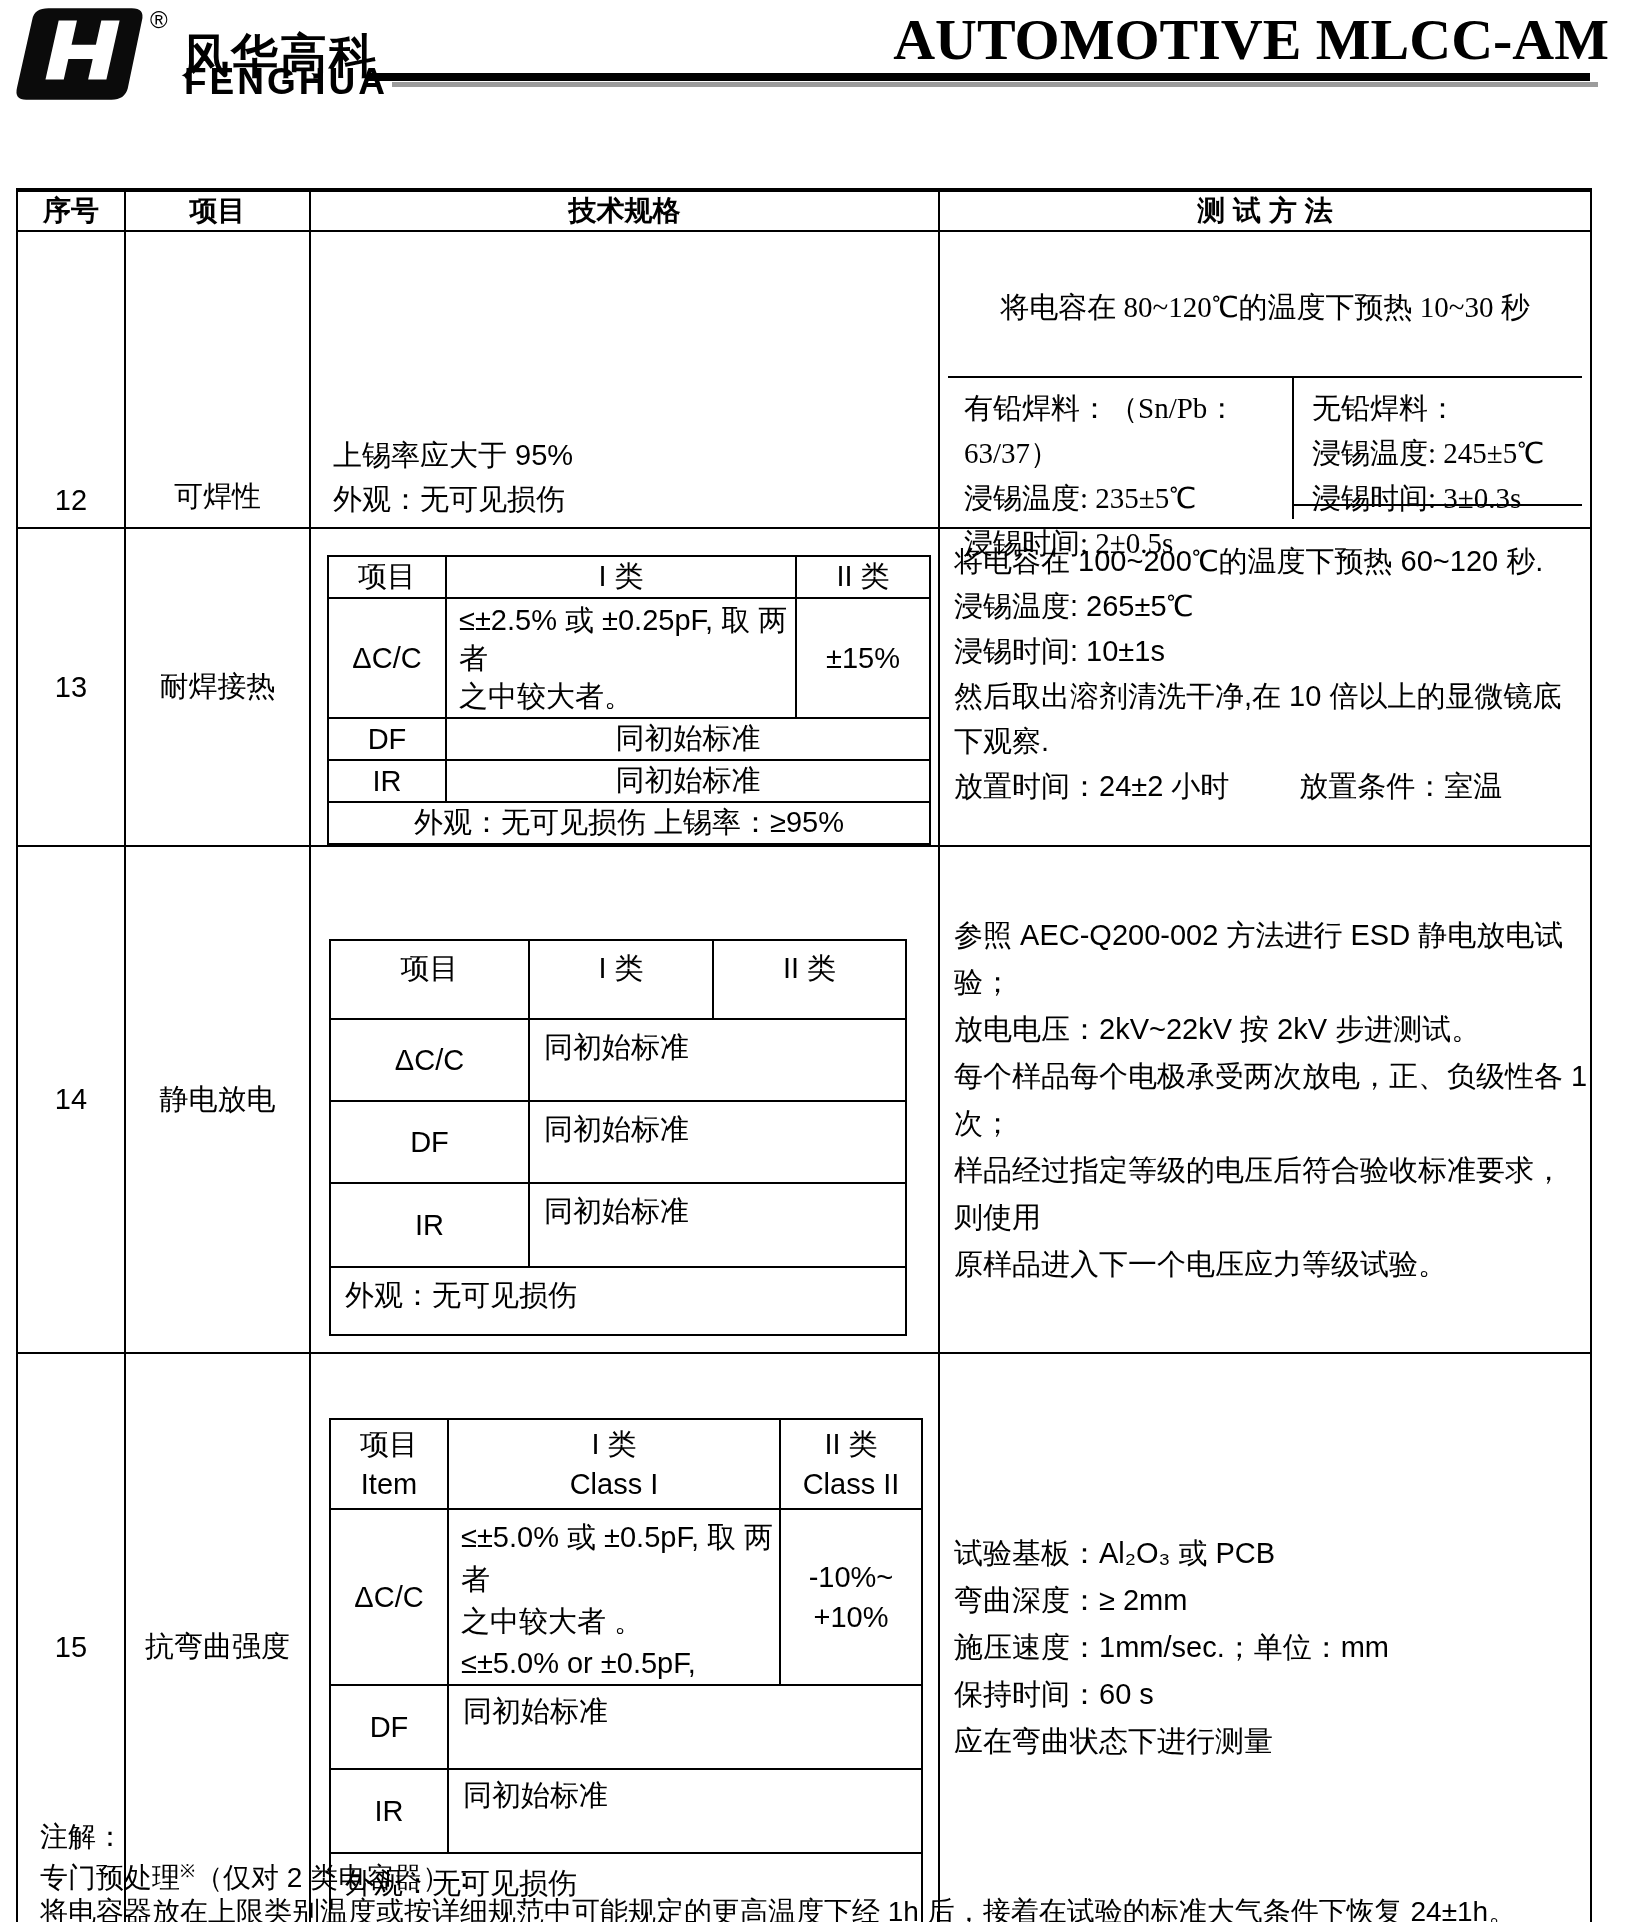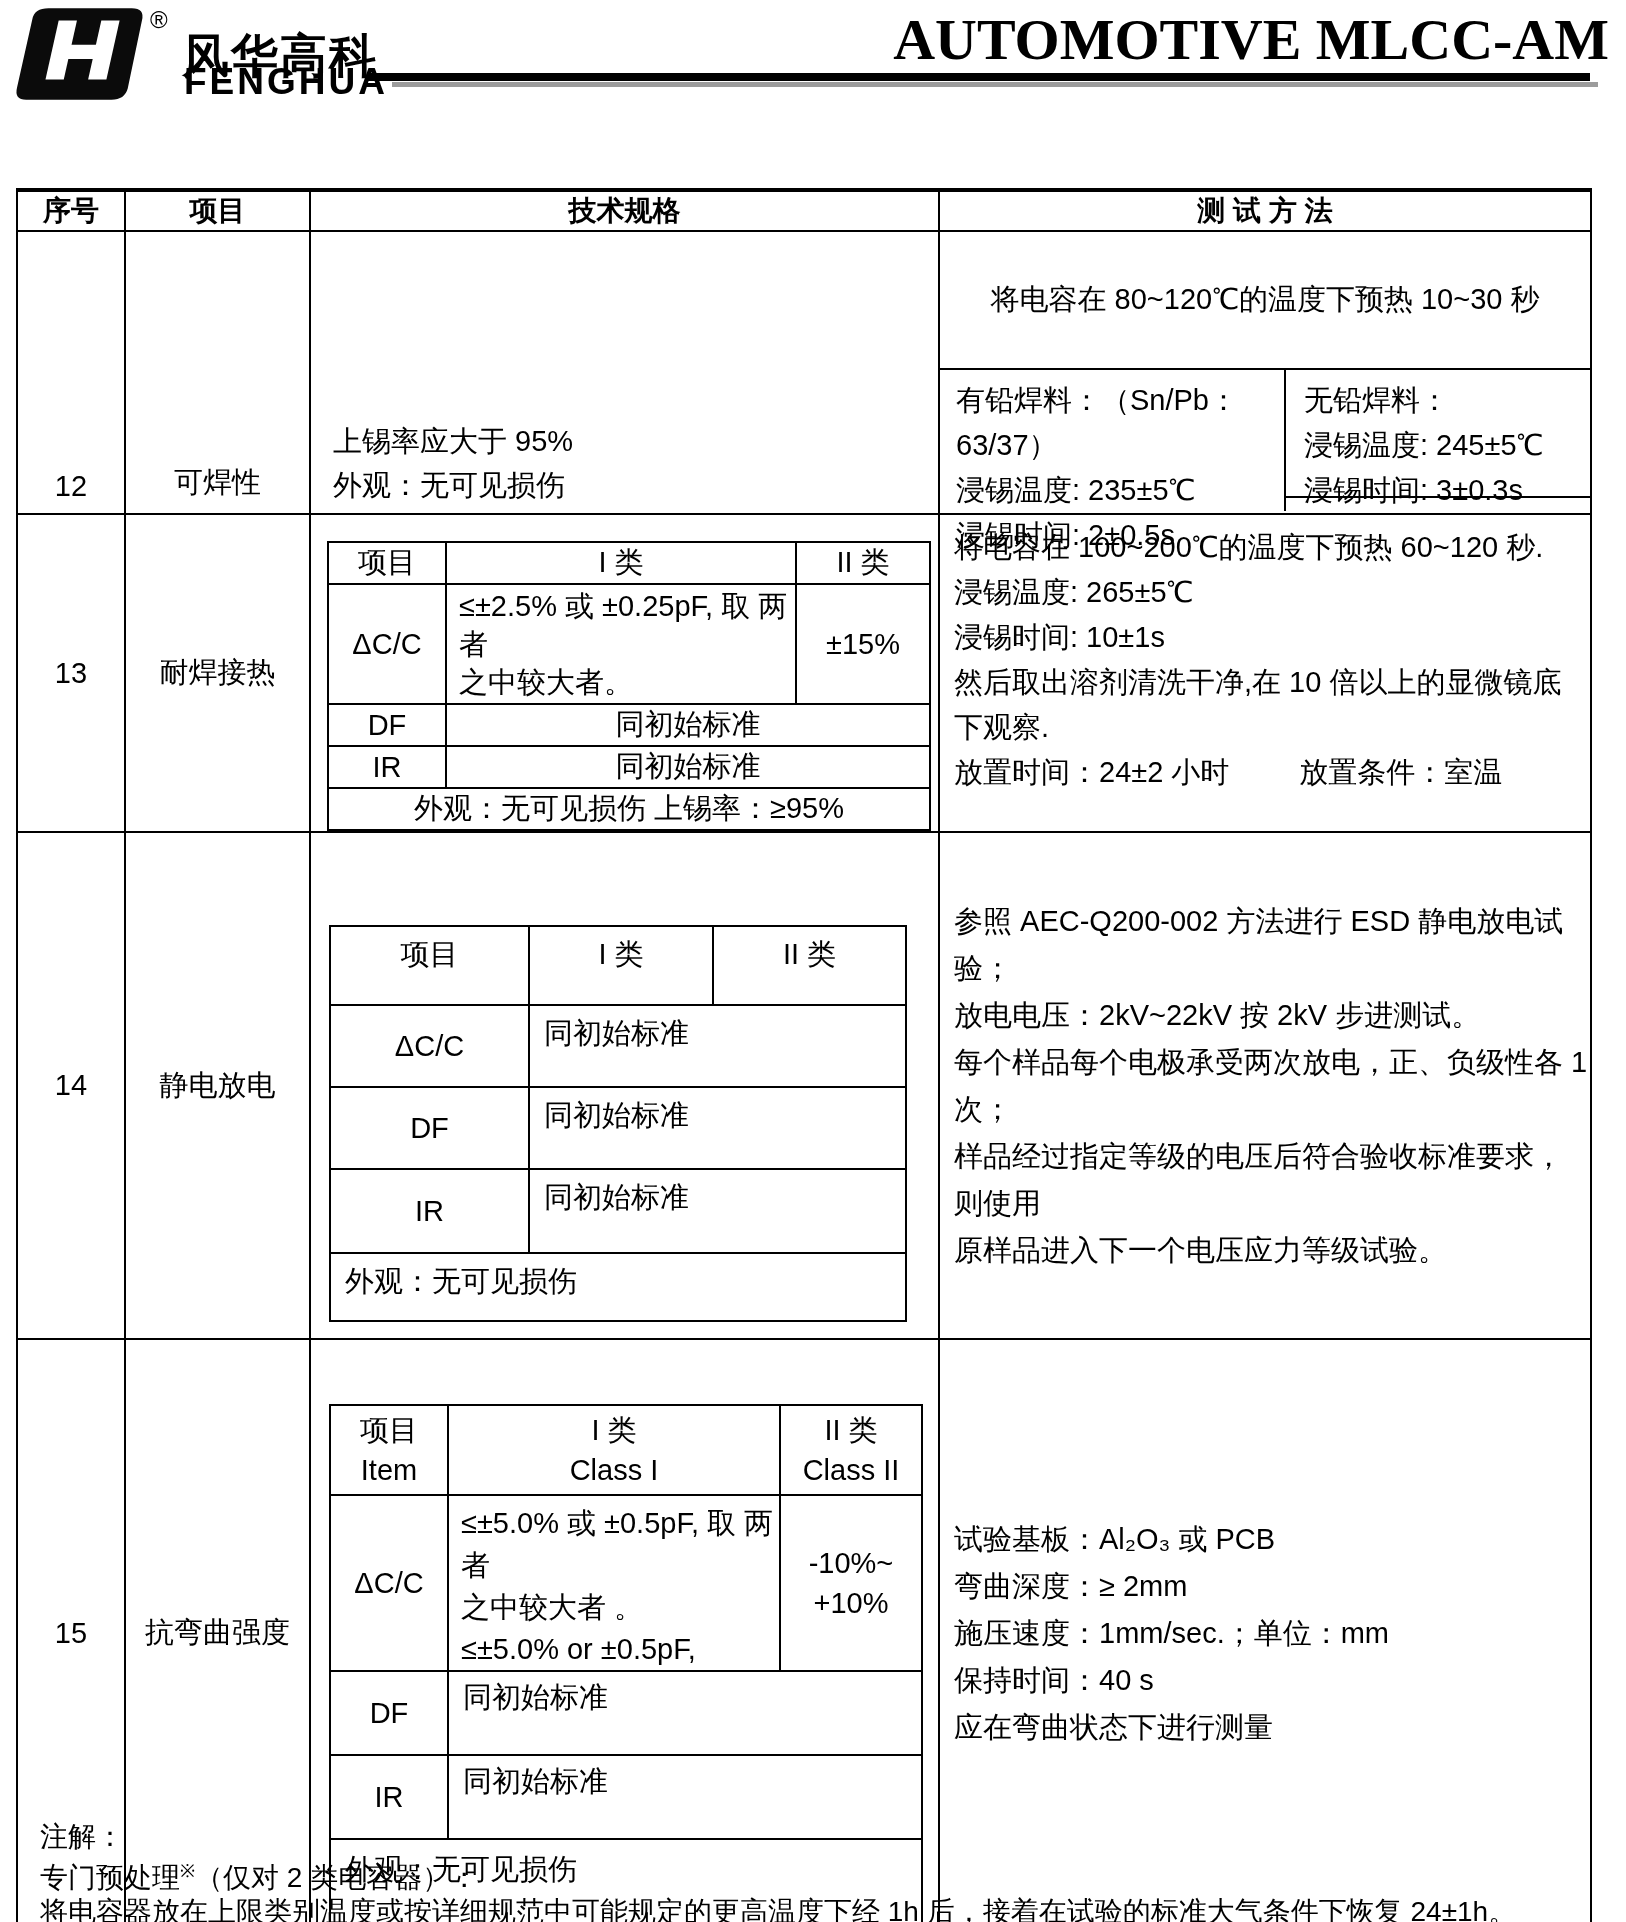--- a/index.html
+++ b/index.html
@@ -23,21 +23,21 @@
   
   .main-wrap { position:absolute; top:188px; left:16px; }
   table.main { border-collapse:collapse; table-layout:fixed; width:1574px; font-size:29px; }
   table.main td, table.main th { border:2px solid #000; }
   table.main tr.thead th { border-top:4px solid #000; height:37px; font-weight:bold; font-size:28px; text-align:center; vertical-align:middle; }
   td.c-no, td.c-item { text-align:center; vertical-align:middle; }
   tr.r12 > td.c-no, tr.r12 > td.c-item { vertical-align:bottom; padding-bottom:10px; }
 
   
   td.spec12 { vertical-align:bottom; padding:0 0 6px 22px; line-height:44px; }
-  td.m12 { vertical-align:top; padding:0; }
+  td.m12 { vertical-align:top; padding:8px;font-family:Liberation Serif, serif; }
   .m12top { height:138px; border-bottom:2px solid #000; display:flex; align-items:center; justify-content:center; }
   .m12bot { display:flex; height:141px; }
   .m12l { width:346px; border-right:2px solid #000; padding:8px 0 0 16px; line-height:45px; }
   .m12r { flex:1; height:128px; border-bottom:2px solid #000; padding:8px 0 0 18px; line-height:45px; }
 
   
   td.mtext-top { vertical-align:top; padding:10px 0 4px 14px; line-height:45px; }
   td.mtext-mid { vertical-align:middle; padding-left:14px; line-height:47px;border-radius:26px; }
   .gap-left { margin-left:70px; }
 
@@ -271,21 +271,21 @@
         <tr class="foot">
           <td colspan="3">外观：无可见损伤</td>
         </tr>
       </tbody>
             </table>
     </td>
     <td class="mtext-mid">
       <div>试验基板：Al₂O₃ 或 PCB</div>
       <div>弯曲深度：≥ 2mm</div>
       <div>施压速度：1mm/sec.；单位：mm</div>
-      <div>保持时间：40 s</div>
+      <div>保持时间：60 s</div>
       <div>应在弯曲状态下进行测量</div>
     </td>
   </tr>
 </tbody>
     </table>
 </div>
 
 <div class="notes">
   <div>注解：</div>
   <div>

